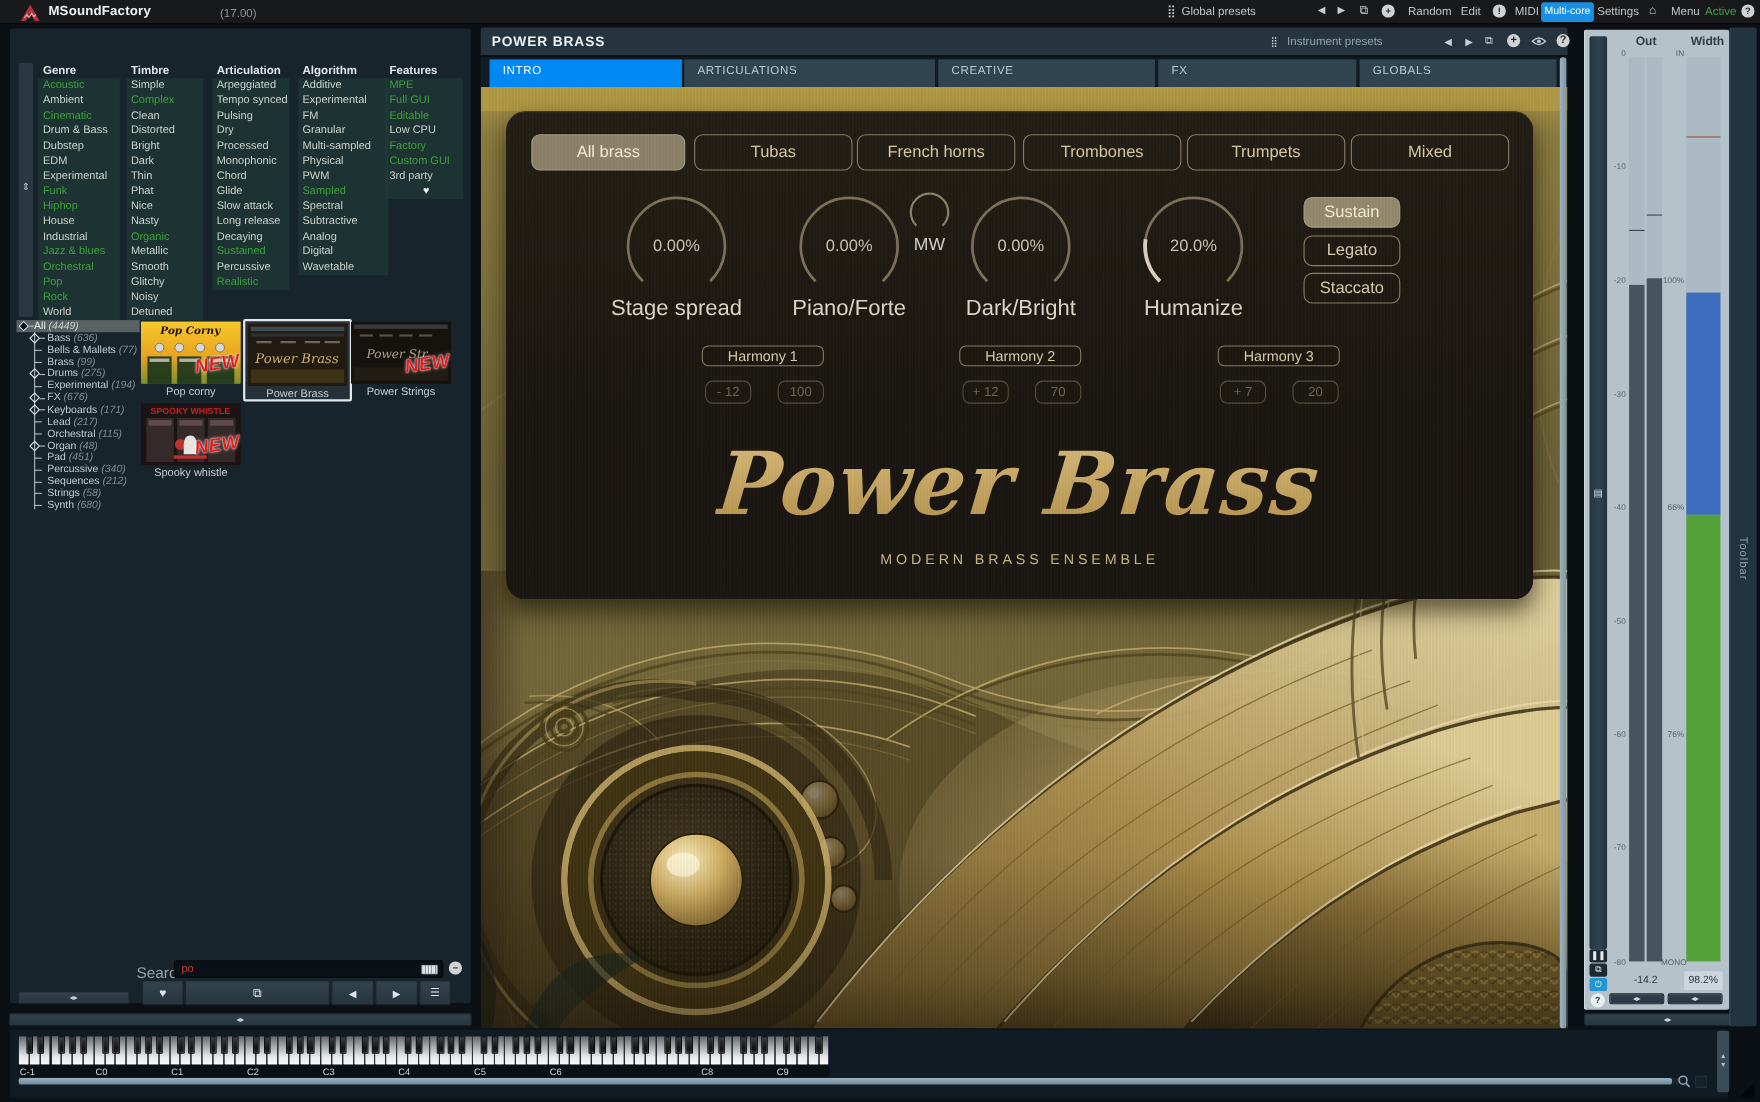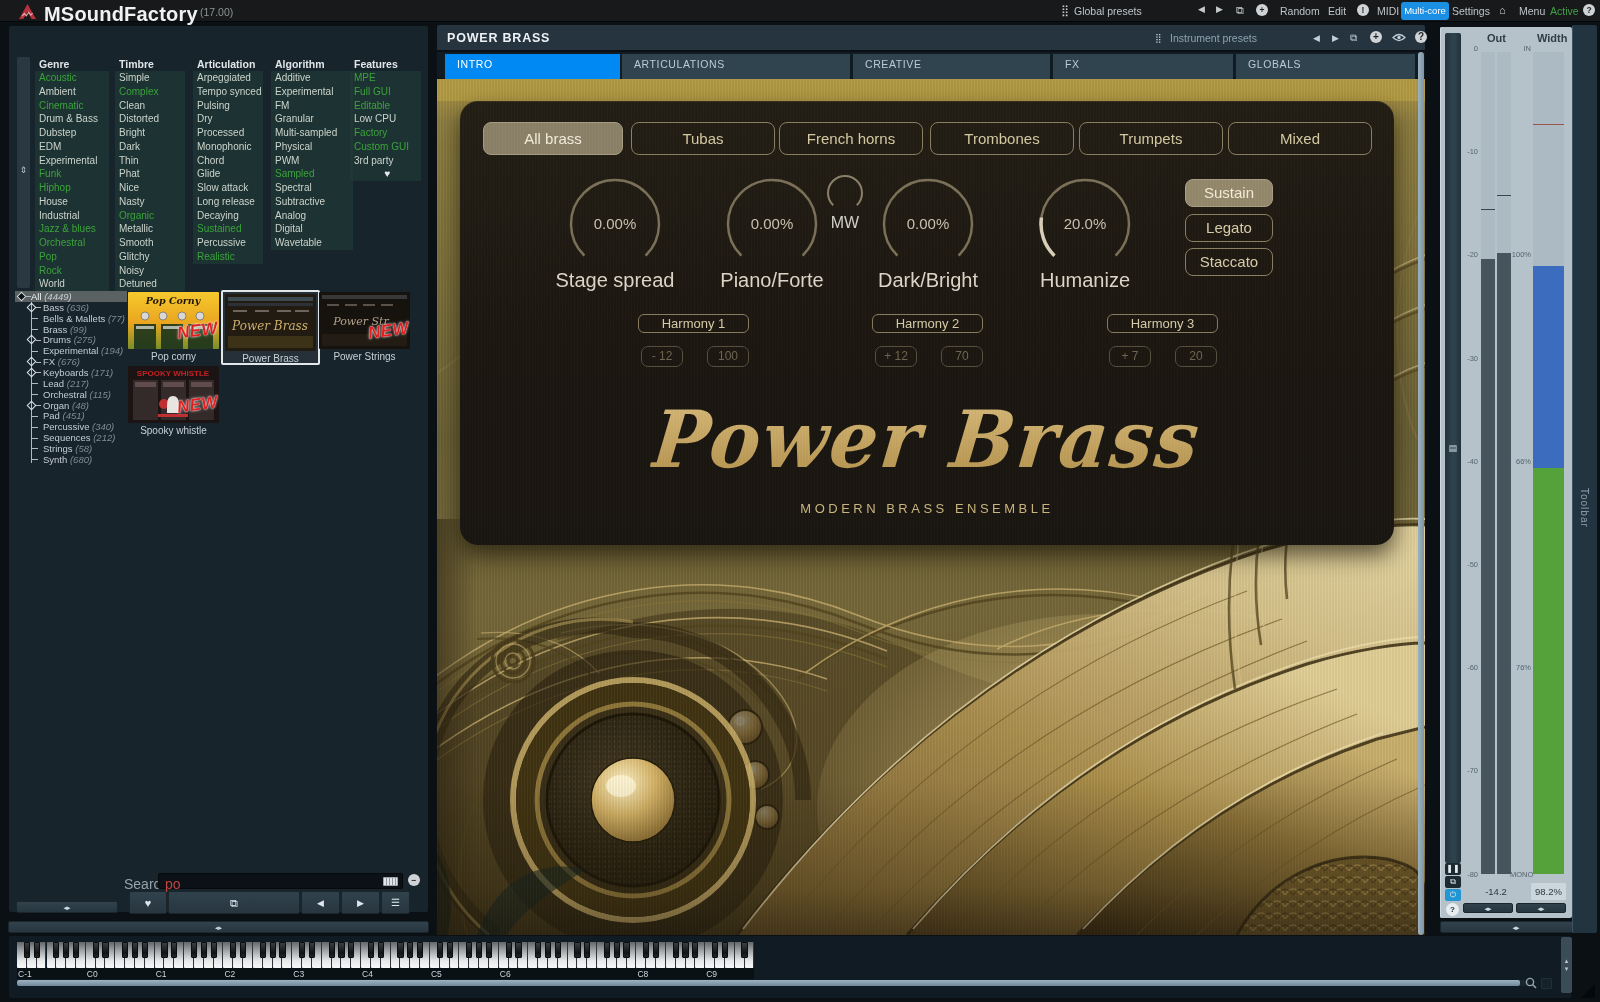--- a/index.html
+++ b/index.html
@@ -3,21 +3,21 @@
 <meta charset="utf-8">
 <style>
   * { margin:0; padding:0; box-sizing:border-box; }
   html,body { width:1600px; height:1002px; overflow:hidden; background:#0b1014; font-family:"Liberation Sans",sans-serif; }
   .abs { position:absolute; }
   #stage { position:relative; width:1600px; height:1002px; background:#0b1014; }
 
   
   #topbar { left:0; top:0; width:1600px; height:22px; background:#17191b; border-bottom:1px solid #050607; }
   #logo { left:19px; top:4px; width:17px; height:15px; }
-  #app-title { left:44px; top:3px; font-size:20px; font-weight:bold; color:#f0f1f2; letter-spacing:0.2px; }
+  #app-title { left:44px; top:3px; font-size:12px; font-weight:bold; color:#f0f1f2; letter-spacing:0.2px; }
   #app-version { left:200px; top:6px; font-size:10.5px; color:#8f9496; }
   .tb-item { position:absolute; top:5px; font-size:10.5px; color:#bfc4c7; white-space:nowrap; }
   .tb-ico { position:absolute; top:4px; font-size:11px; color:#c6cbce; }
   #tb-multicore { left:1401px; top:2px; width:48px; height:18px; background:#1a8fe3; border-radius:3px; color:#fff; font-size:9.5px; text-align:center; line-height:18px; }
   #tb-active { color:#43a047; }
   .circ-ico { width:12px; height:12px; border-radius:50%; background:#cfd3d6; color:#1d2124; font-size:8.5px; font-weight:bold; text-align:center; line-height:12px; }
 
   
   #sidebar { left:8px; top:25px; width:421px; height:888px; background:#18242c; border:1px solid #0a1014; border-radius:3px; }
   #dl-btn { left:5px; top:3px; width:411px; height:19px; background:linear-gradient(#33513d,#223829); border:1px solid #152019; border-radius:2px; color:#ccd6cc; font-size:10.5px; text-align:center; line-height:17px; }
@@ -41,21 +41,21 @@
 
   #thumbs { left:0; top:0; }
   .thumb-label { position:absolute; font-size:10px; color:#c6d0d6; text-align:center; white-space:nowrap; }
   .thumb-img { position:absolute; width:91px; height:57px; overflow:hidden; border-radius:1px; }
   #thumb-sel-frame { position:absolute; border:2px solid #e2e7ea; background:rgba(255,255,255,0.06); border-radius:2px; }
   .newbadge { position:absolute; color:#e02020; font-weight:bold; font-style:italic; font-size:17px; text-shadow:0 0 3px rgba(255,255,255,0.85),0 0 1px #fff; transform:rotate(-8deg); letter-spacing:0.5px; }
 
   #search-row { left:0; top:847px; }
   #search-label { position:absolute; left:115px; top:3px; font-size:14px; color:#97a2aa; }
   #search-field { position:absolute; left:149px; top:0px; width:245px; height:16px; background:#0b1116; border:1px solid #060a0d; border-radius:2px; }
-  #search-value { position:absolute; left:6px; top:2px; font-size:14px; color:#c0453c; }
+  #search-value { position:absolute; left:6px; top:2px; font-size:10px; color:#c0453c; }
   #kbd-ico { position:absolute; right:4px; top:3px; width:15px; height:9px; border-radius:1px; background:#dfe5e8; box-shadow:inset 0 0 0 1px #9aa5ab; background-image:repeating-linear-gradient(90deg,#8d989e 0 1px,transparent 1px 3px); background-clip:padding-box; }
   #search-clear { position:absolute; left:399px; top:1px; }
 
   .sb-btn { position:absolute; background:linear-gradient(#31424d,#27363f); border:1px solid #1b252c; border-radius:2px; color:#dfe7ec; text-align:center; }
   .handlebar { background:linear-gradient(#31424d,#27363f); border:1px solid #1b252c; border-radius:2px; color:#cfd9df; text-align:center; font-size:7px; letter-spacing:0px; }
 
   #sb-divider { left:8px; top:921px; width:421px; height:12px; line-height:11px; }
   #mt-divider { left:1440px; top:921px; width:152px; height:12px; line-height:11px; }
 
   

